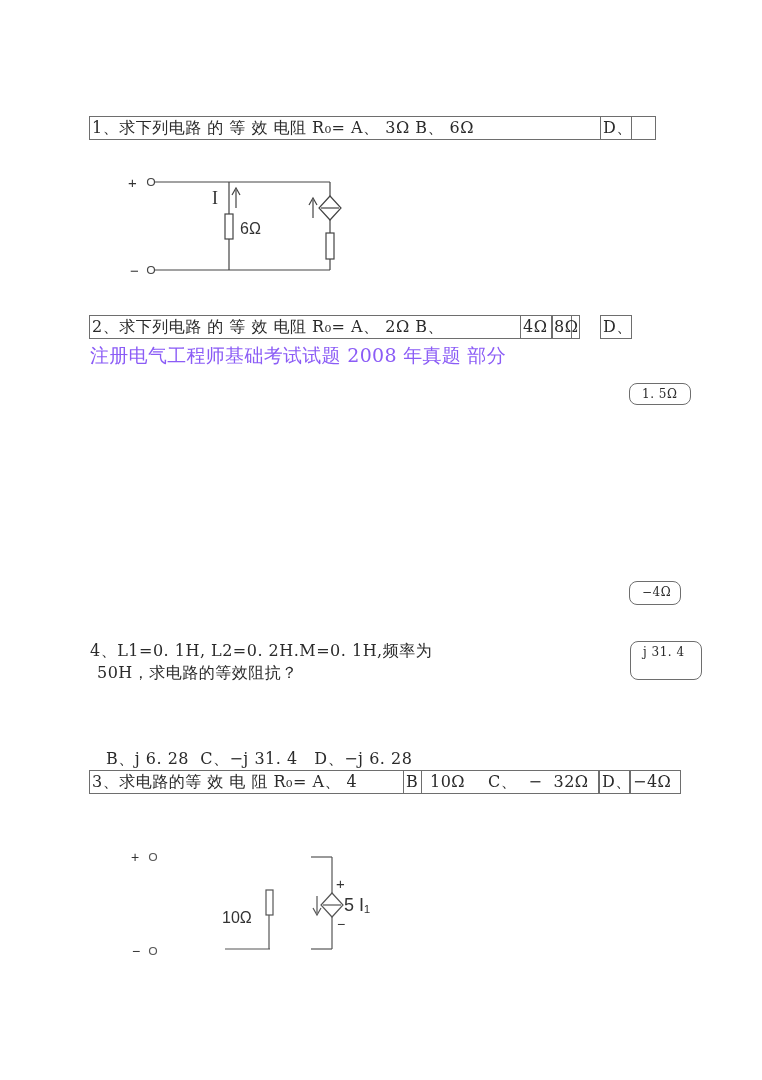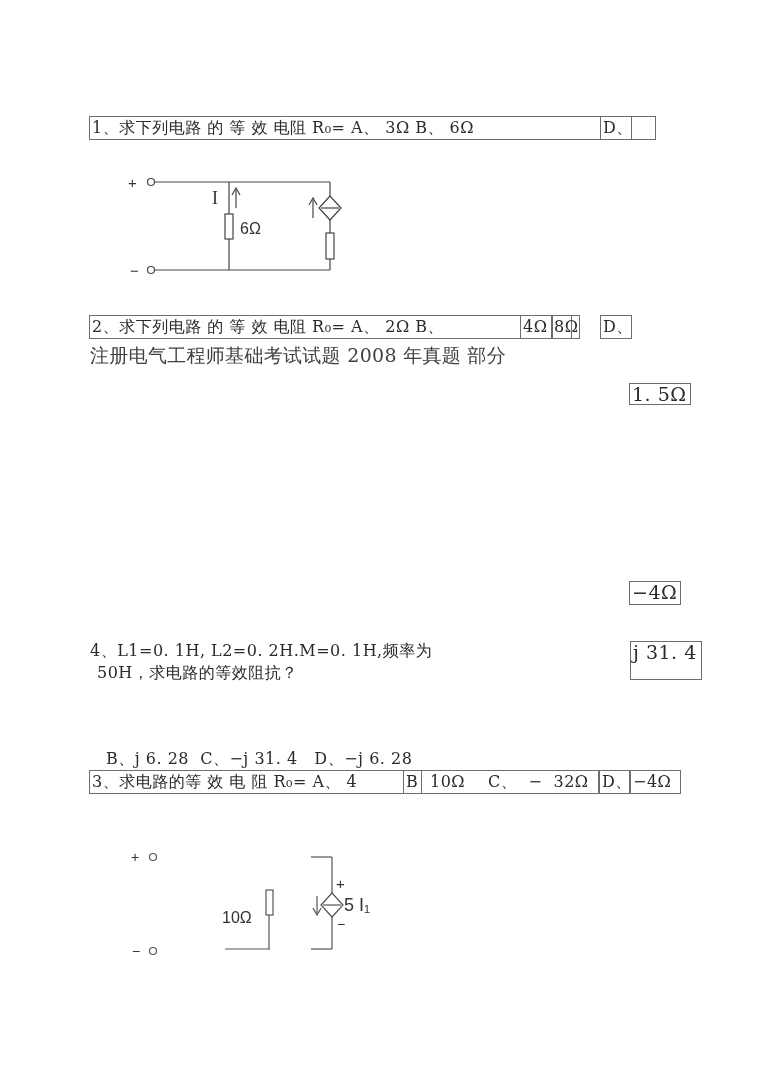--- a/index.html
+++ b/index.html
@@ -4,22 +4,22 @@
   <style>
     html, body { margin: 0; padding: 0; }
     body {
       width: 762px; height: 1080px; position: relative; overflow: hidden;
       background: #ffffff; color: #2a2a2a;
       font-family: "DejaVu Serif", "Liberation Serif", serif;
     }
     .abs { position: absolute; white-space: nowrap; }
     .q { font-size: 16px; line-height: 20px; letter-spacing: 0.5px; }
     .box { border: 1px solid #6e6e6e; box-sizing: border-box; }
-    .title { font-size: 19px; line-height: 24px; letter-spacing: 0.3px; color: #404040; }
-    .ans { font-size: 19px; line-height: 20px; padding: 0 2px; }
+    .title { font-size: 19px; line-height: 24px; letter-spacing: 0.3px; color: #8b5cf6; }
+    .ans { font-size: 12px; line-height: 20px; padding: 0 12px; border-radius: 8px; }
     svg { position: absolute; overflow: visible; }
     svg text { font-family: "Liberation Sans", sans-serif; fill: #333; }
   </style>
 </head>
 <body>
 
 <div class="abs q box" style="left:89px; top:116px; width:567px; height:24px; padding:1px 2px;">
   <span>1、求下列电路 的 等 效 电阻 R₀= A、 3Ω B、 6Ω</span>
 </div>
 <div class="abs q box" style="left:600px; top:116px; width:32px; height:24px; padding:1px 2px;">

